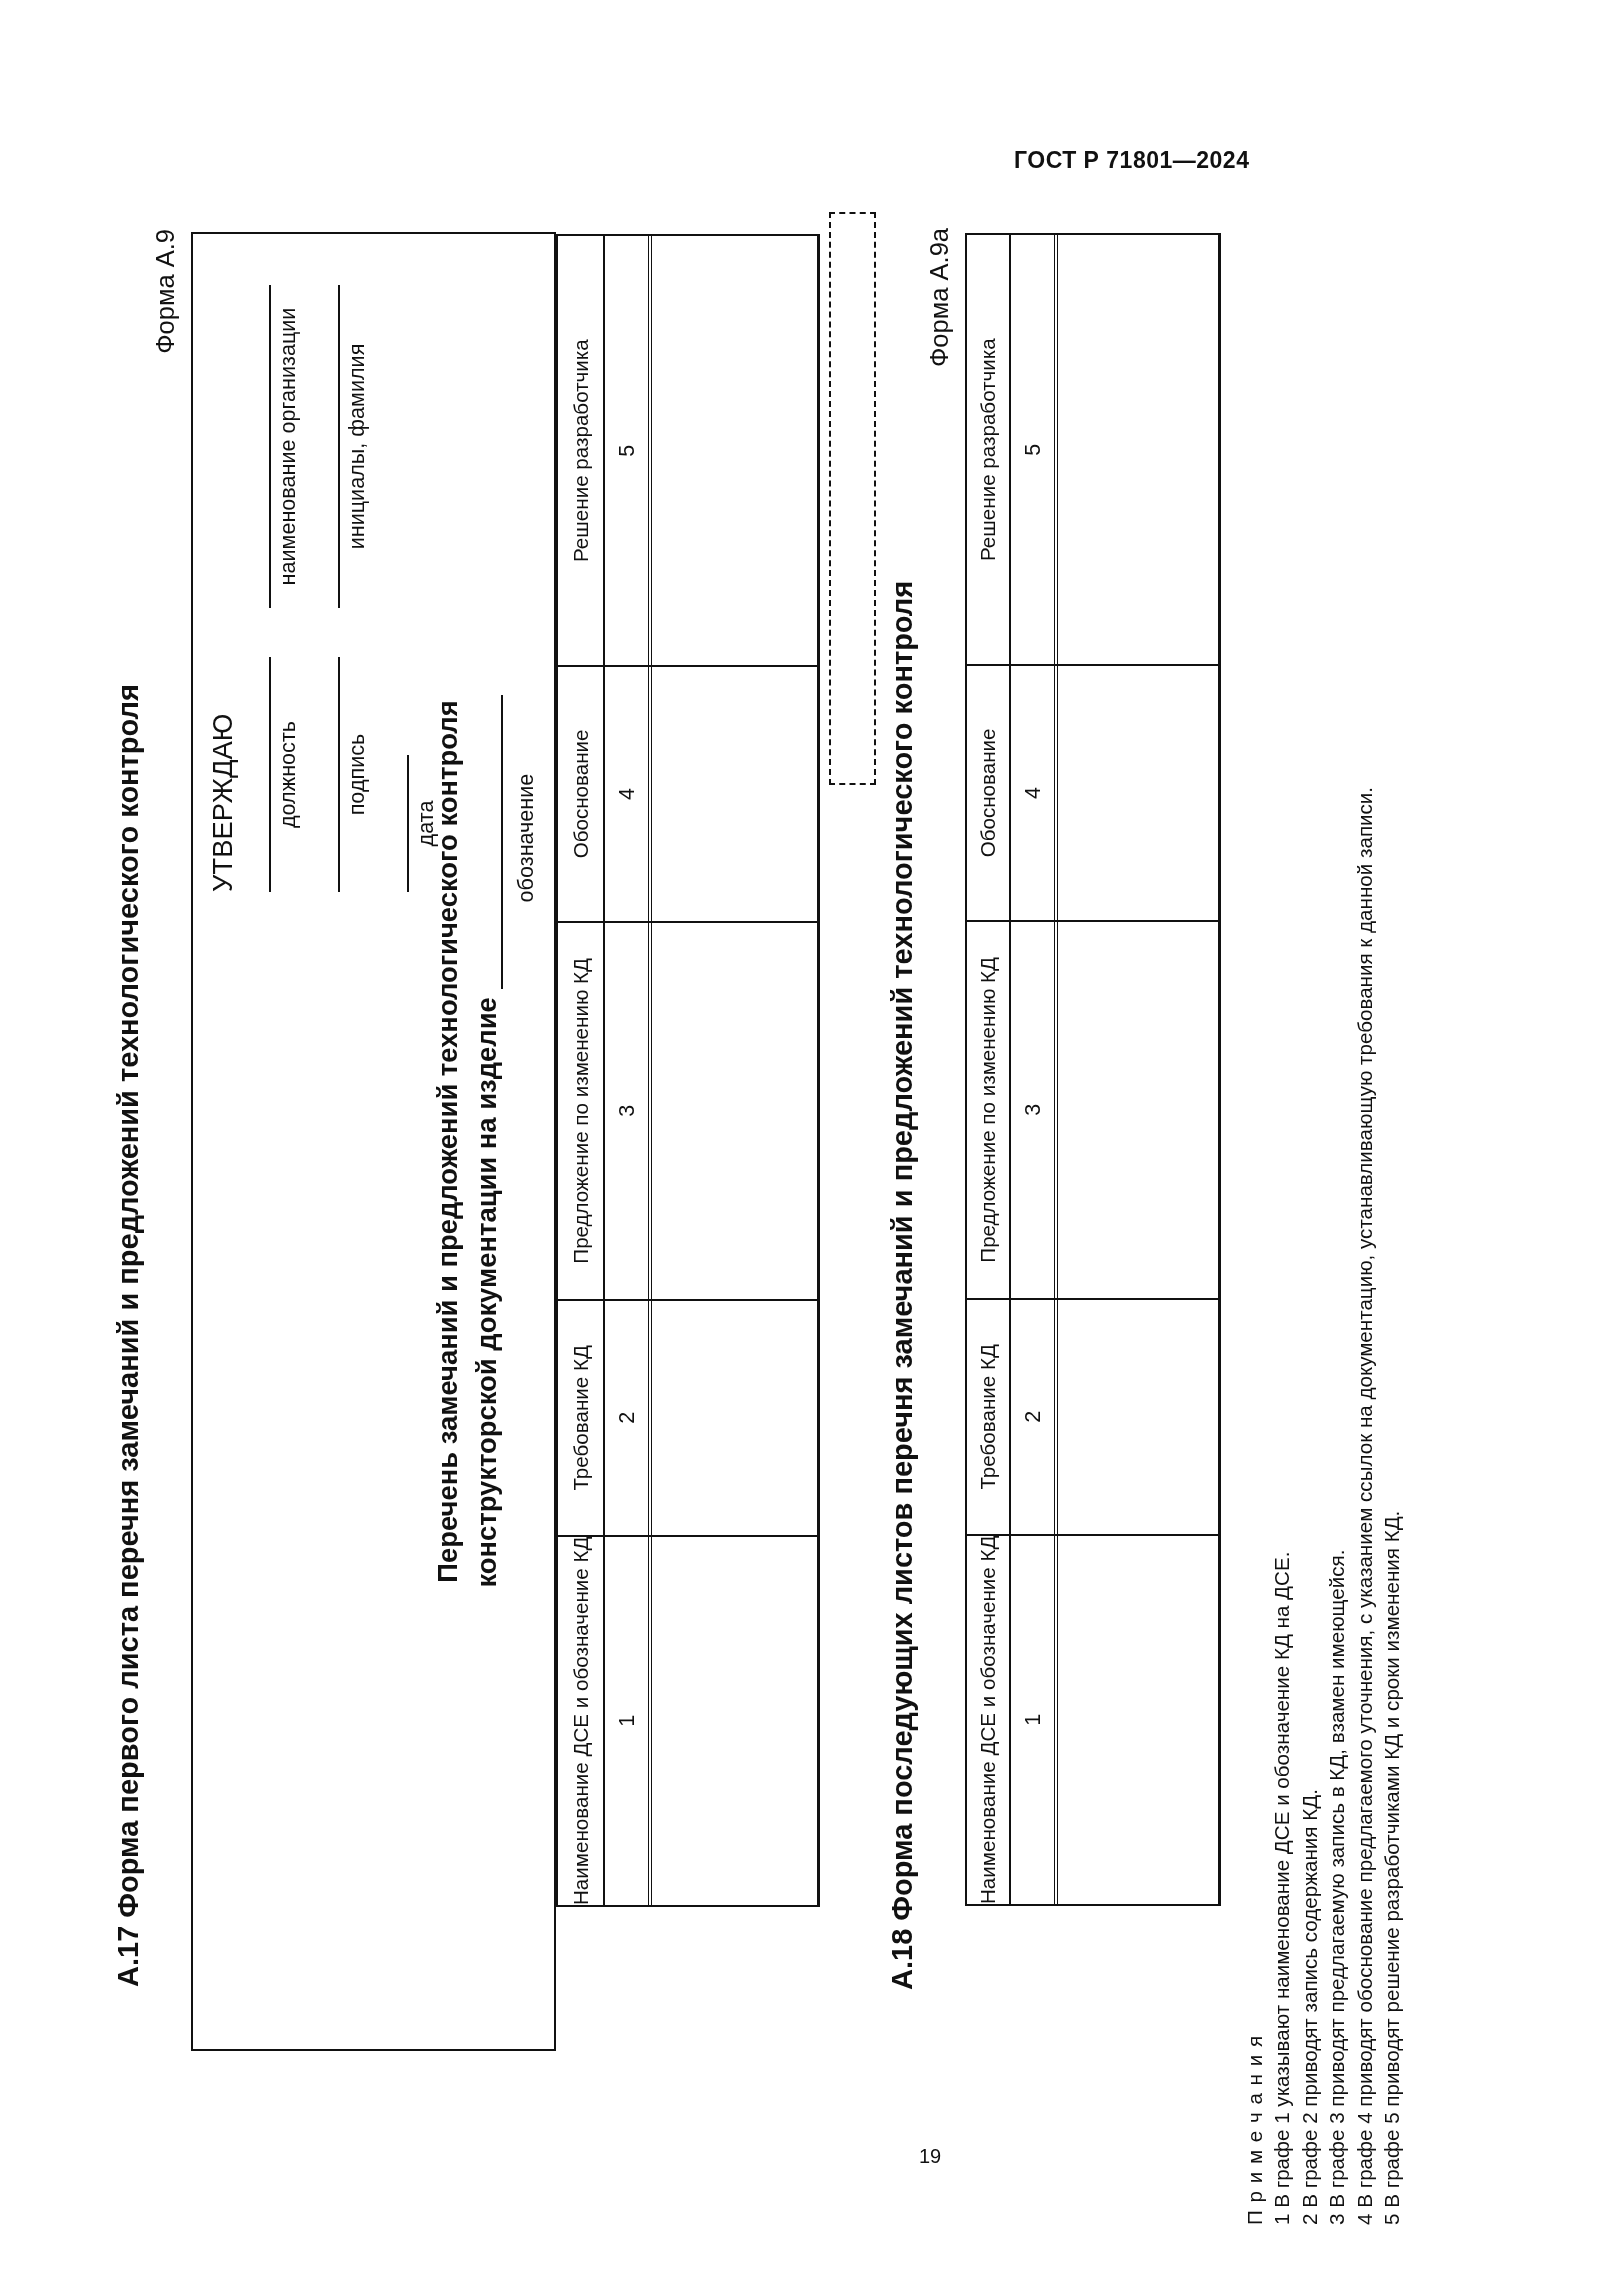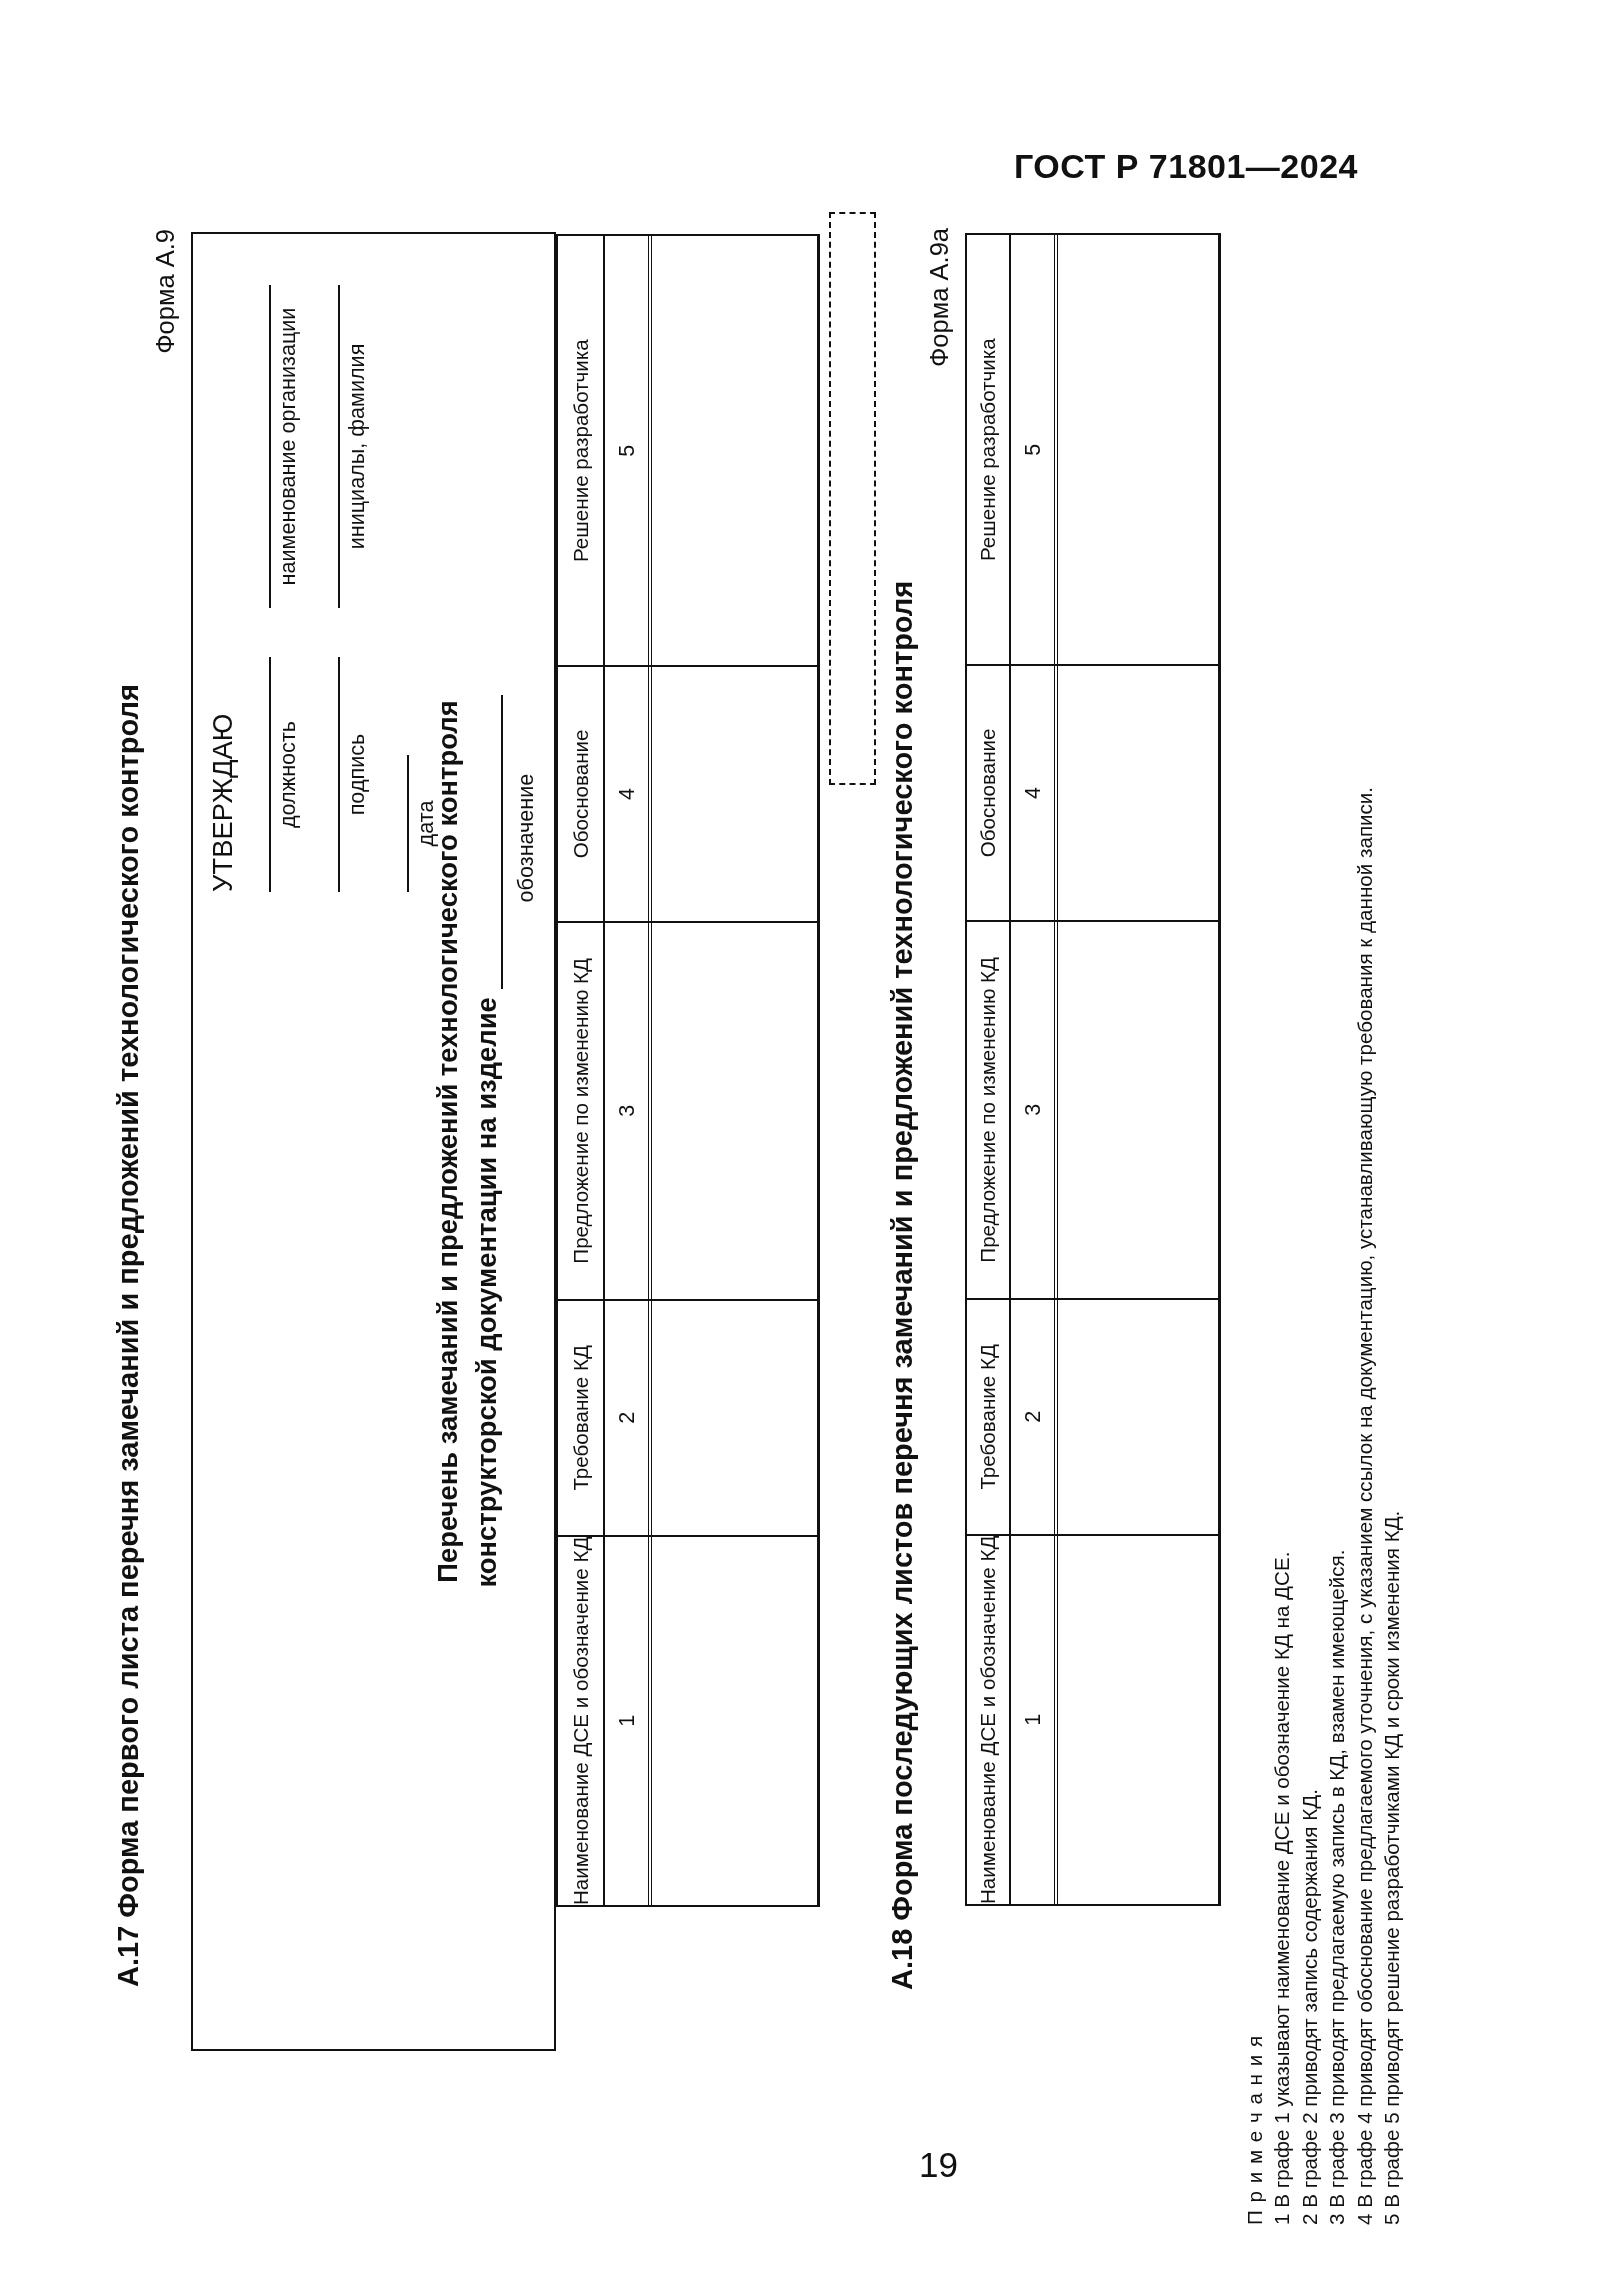--- a/index.html
+++ b/index.html
@@ -2,22 +2,22 @@
 <html><head>
 <meta charset="utf-8">
 <style>
   html,body{margin:0;padding:0;background:#ffffff;}
   body{
     width:1621px;height:2293px;position:relative;overflow:hidden;
     font-family:"Liberation Sans","DejaVu Sans",sans-serif;color:#111;
   }
   .abs{position:absolute;}
   
-  .gost-header{left:1014px;top:147px;font-size:34px;font-weight:bold;letter-spacing:0.5px;white-space:nowrap;}
-  .page-number{left:919px;top:2145px;font-size:35px;}
+  .gost-header{left:1014px;top:147px;font-size:23px;font-weight:bold;letter-spacing:0.5px;white-space:nowrap;}
+  .page-number{left:919px;top:2145px;font-size:20px;}
   
   .canvas{transform-origin:0 0;}
   .canvas1{left:108px;top:157px;width:1894px;height:784px;transform:rotate(-90deg) translateX(-1894px);}
   .canvas2{left:882px;top:157px;width:2107px;height:549px;transform:rotate(-90deg) translateX(-2107px);}
   .section-heading{font-size:29px;font-weight:bold;white-space:nowrap;}
   .form-label{font-size:25.5px;text-align:right;white-space:nowrap;}
   
   .a9-box{left:0;top:83px;width:1819px;height:365px;border:2px solid #111;box-sizing:border-box;}
   .approve-word{left:1157px;top:13.7px;font-size:27.4px;white-space:nowrap;}
   .u-line{border-bottom:2px solid #111;height:0;}

